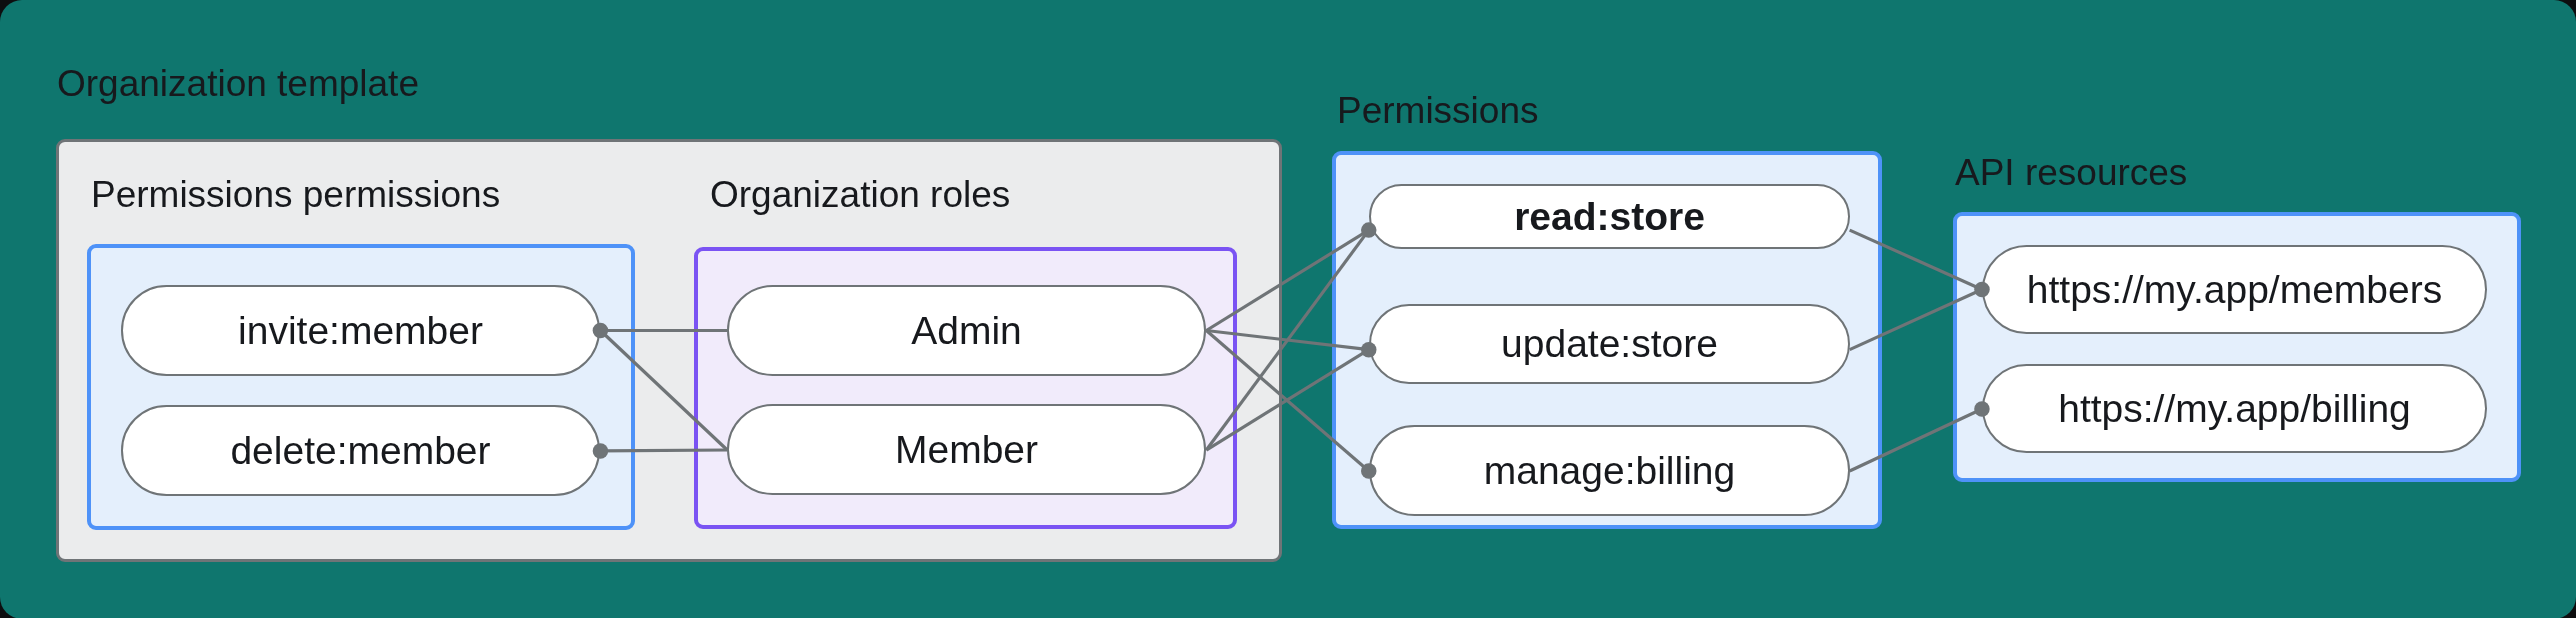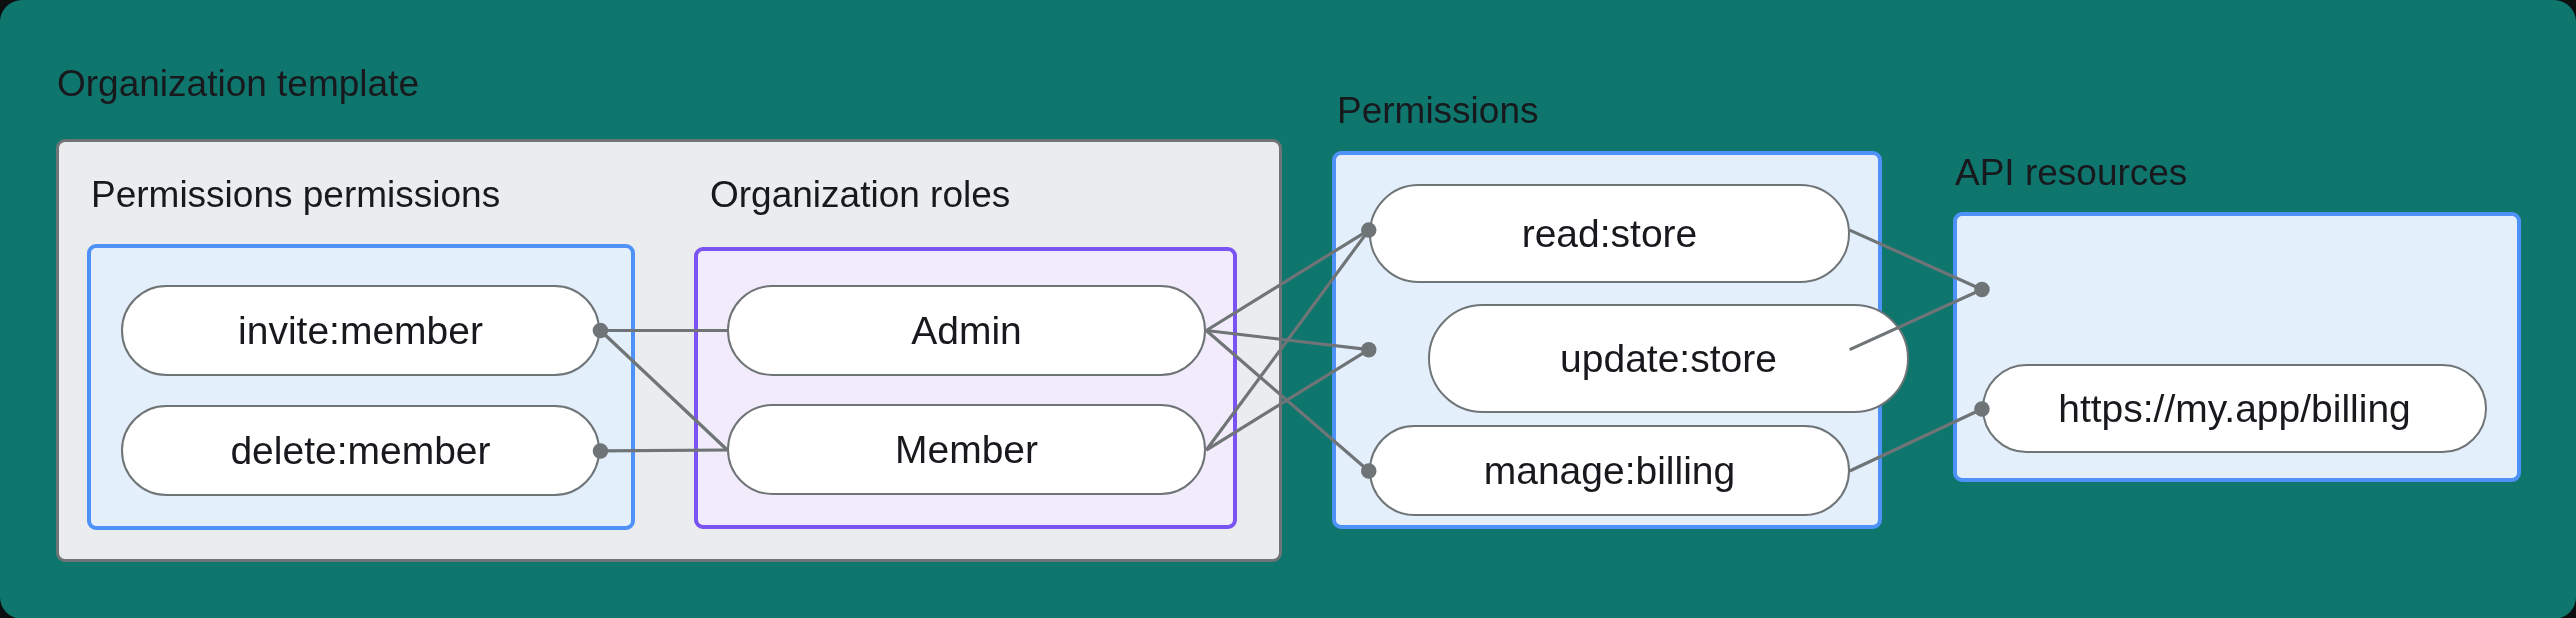--- a/index.html
+++ b/index.html
@@ -75,34 +75,37 @@
     <span>Admin</span>
   </div>
   <div class="pill" style="left:727px;top:404px;width:479px;height:91px;">
     <span>Member</span>
   </div>
 
   <div class="heading" style="left:1337px;top:91px;">Permissions</div>
 
   <div class="group-box blue-box" style="left:1332px;top:151px;width:550px;height:378px;"></div>
 
-  <div class="pill" style="left:1369px;top:184px;width:481px;height:99px;">
+  <div class="pill" style="left:1369px;top:184px;width:481px;height:65px;font-weight:bold;">
     <span>read:store</span>
   </div>
-  <div class="pill" style="left:1428px;top:304px;width:481px;height:109px;">
+  <div class="pill" style="left:1369px;top:304px;width:481px;height:80px;">
     <span>update:store</span>
   </div>
   <div class="pill" style="left:1369px;top:425px;width:481px;height:91px;text-align:center;">
     <span>manage:billing</span>
   </div>
 
   <div class="heading" style="left:1955px;top:153px;">API resources</div>
 
   <div class="group-box blue-box" style="left:1953px;top:212px;width:568px;height:270px;"></div>
 
+  <div class="pill" style="left:1982px;top:245px;width:505px;height:89px;">
+    <span>https://my.app/members</span>
+  </div>
   <div class="pill" style="left:1982px;top:364px;width:505px;height:89px;">
     <span>https://my.app/billing</span>
   </div>
 
   <svg class="edges" viewBox="0 0 2823 678">
       <line x1="658" y1="362" x2="797" y2="362" stroke="#6f7477" stroke-width="3.5"></line>
       <line x1="658" y1="362" x2="797" y2="493" stroke="#6f7477" stroke-width="3.5"></line>
       <line x1="658" y1="494" x2="797" y2="493" stroke="#6f7477" stroke-width="3.5"></line>
       <line x1="1322" y1="362" x2="1500" y2="252" stroke="#6f7477" stroke-width="3.5"></line>
       <line x1="1322" y1="362" x2="1500" y2="383" stroke="#6f7477" stroke-width="3.5"></line>

